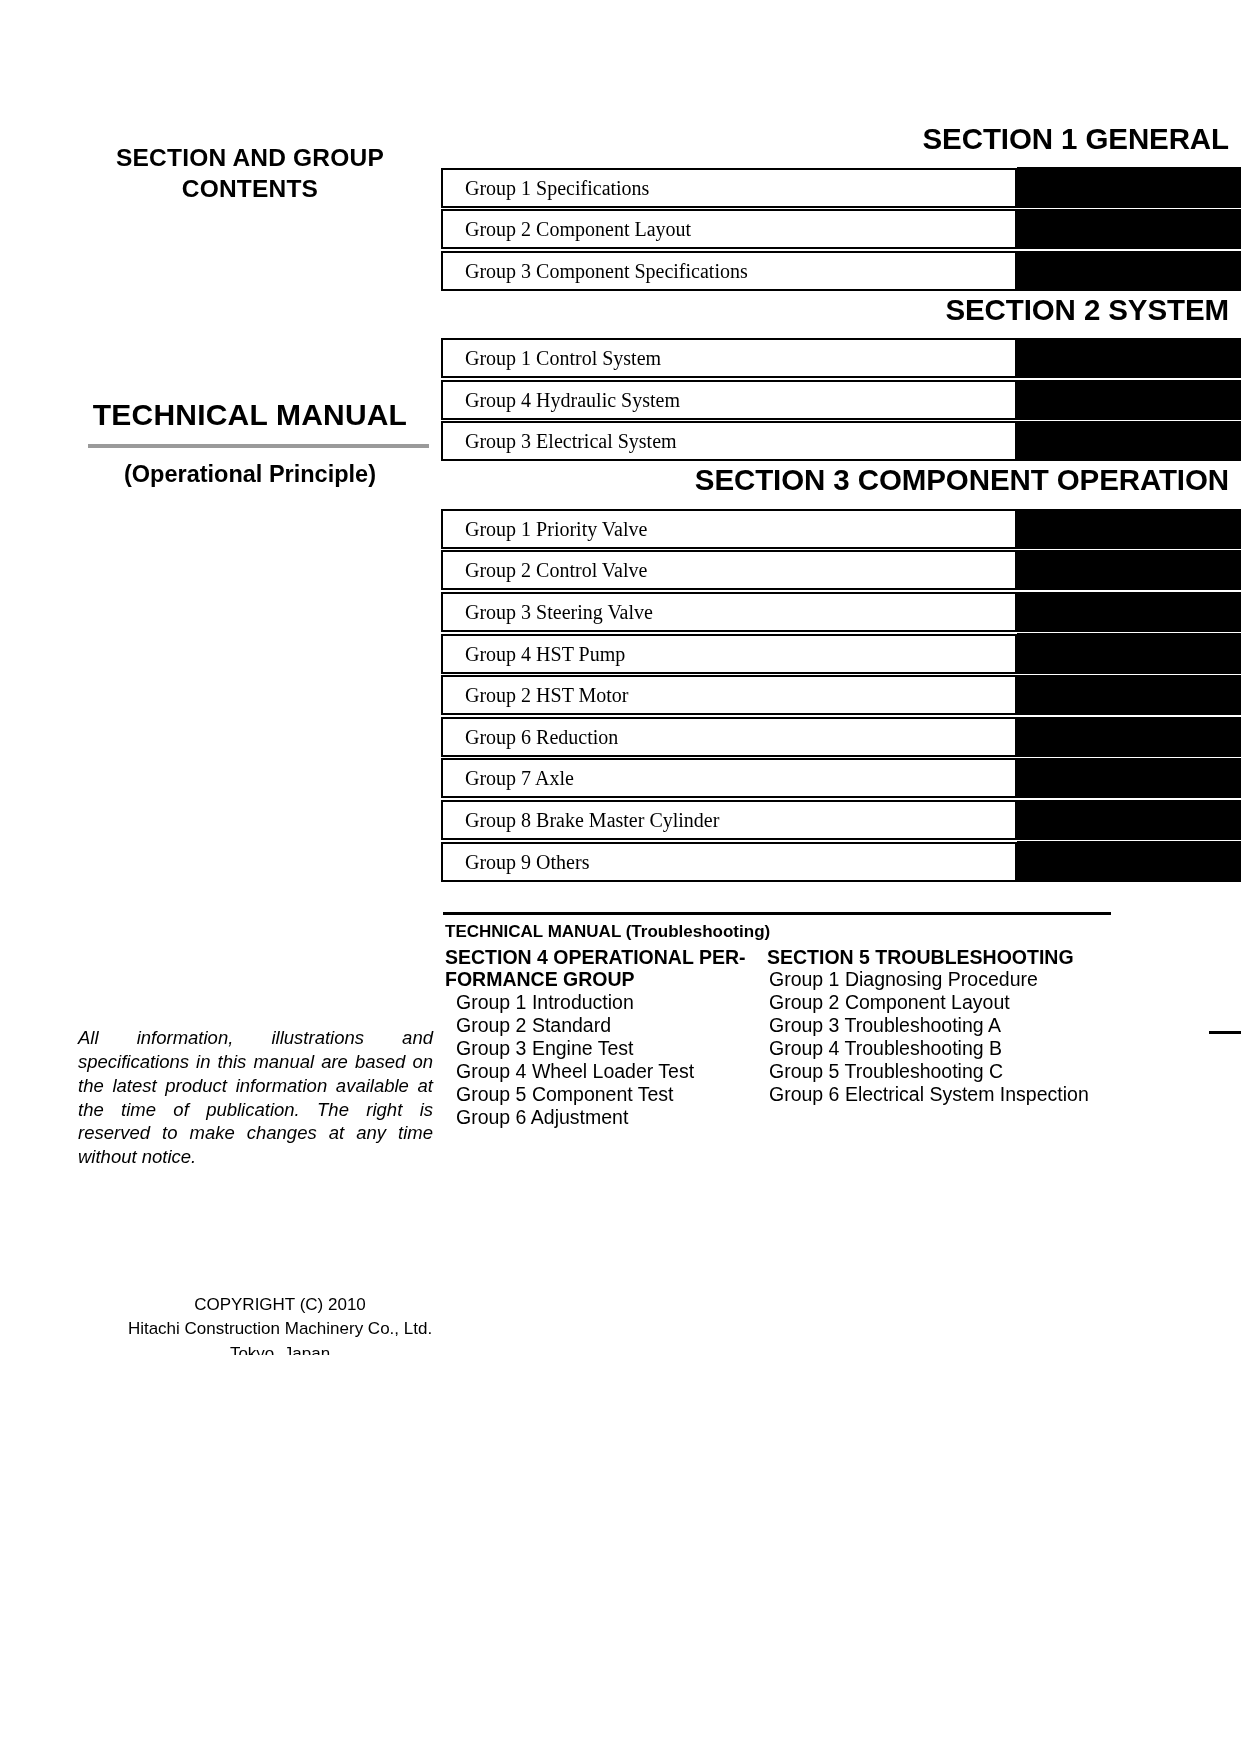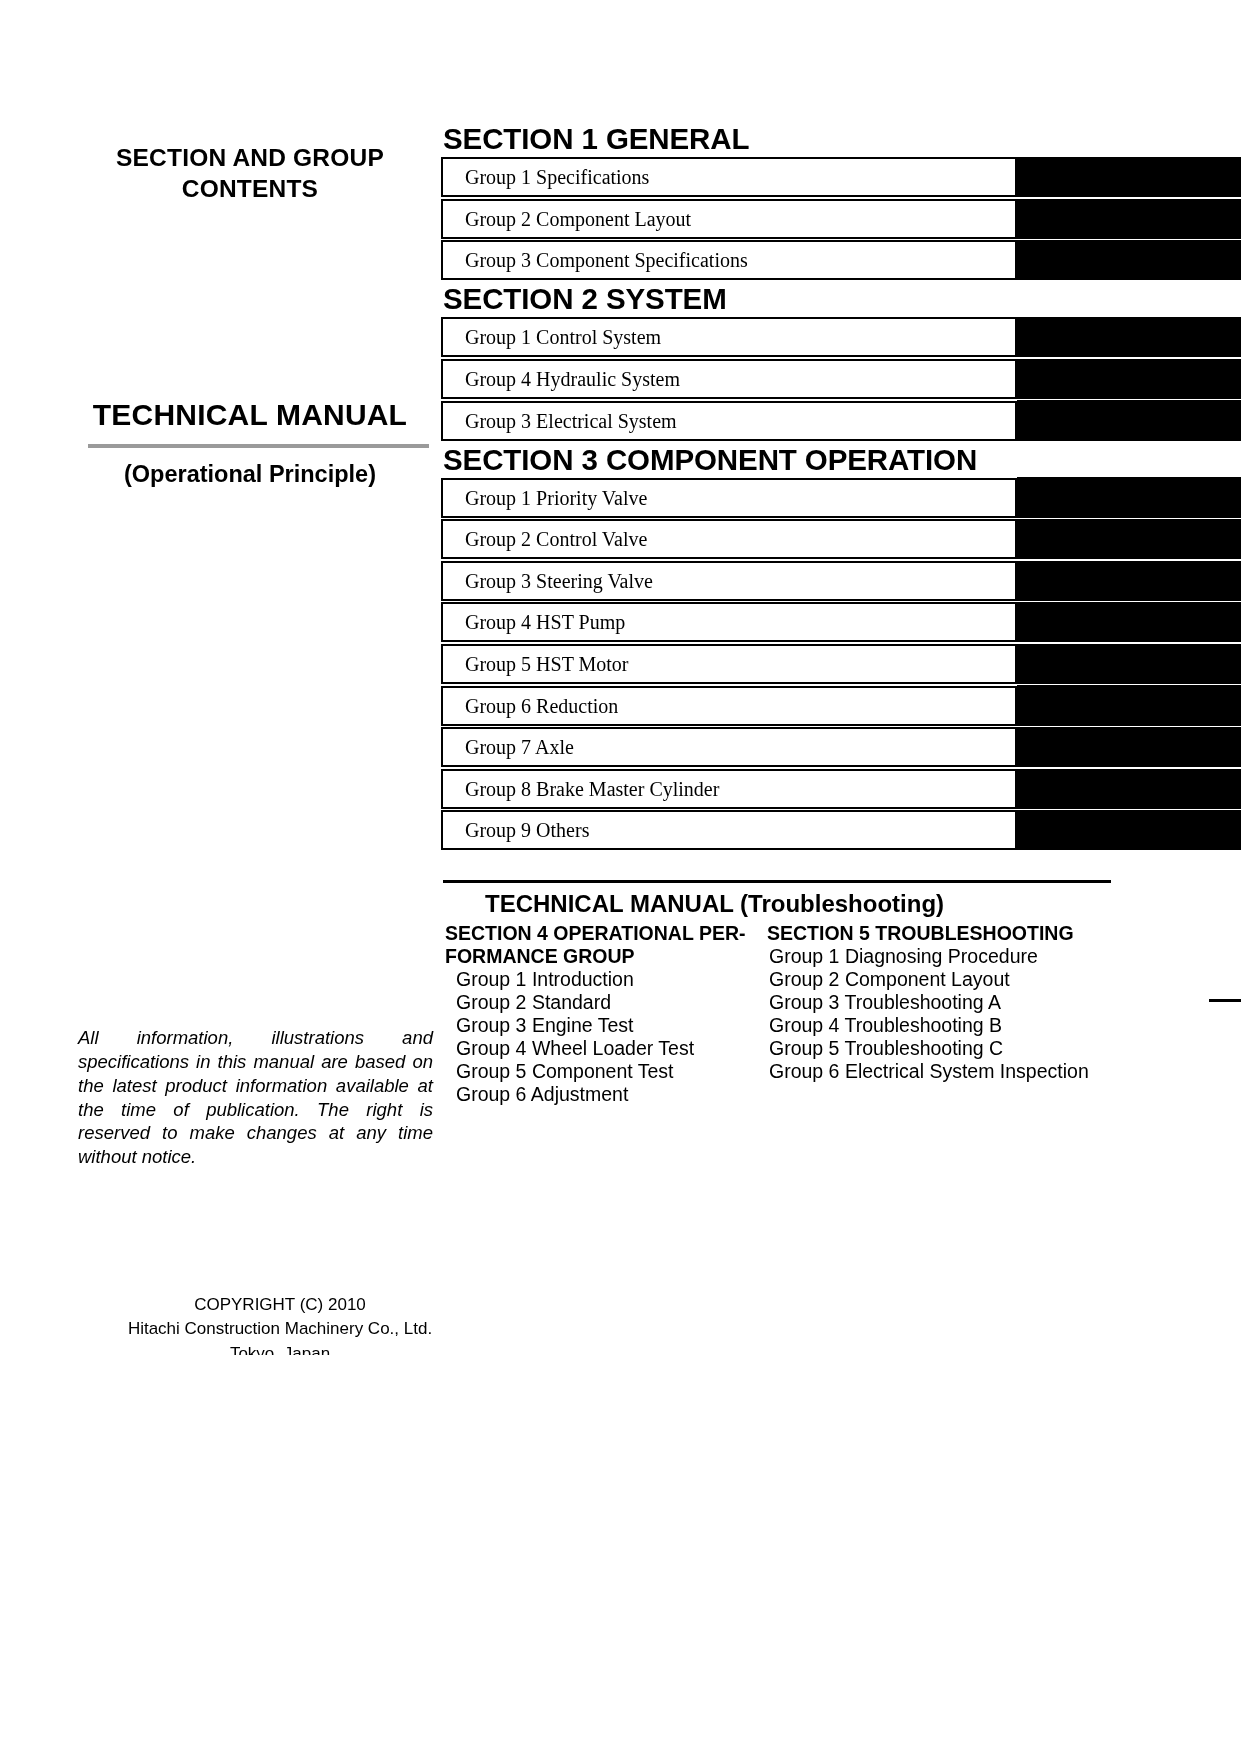--- a/index.html
+++ b/index.html
@@ -101,22 +101,23 @@
     left: 441px;
     top: 0;
     width: 800px;
   }
   .section-head {
     font-size: 29.5px;
     font-weight: bold;
     line-height: 1;
     letter-spacing: -0.1px;
     white-space: nowrap;
-    margin: 0;
+    margin: 12px;
     padding: 0 0 2px 2px;
+    text-align: right;
   }
   .section-head.sec1 { margin-top: 124px; }
   .section-head.sec2 { margin-top: 4px; }
   .section-head.sec3 { margin-top: 4px; }
 
   .group-row {
     position: relative;
     height: 40px;
     border-top: 2.2px solid #000;
     border-bottom: 2.2px solid #000;
@@ -157,25 +158,24 @@
     margin-top: 30px;
     position: relative;
   }
   .ts-rule {
     width: 668px;
     height: 3px;
     background: #000;
     margin-left: 2px;
   }
   .ts-title {
-    font-size: 24px;
+    font-size: 17px;
     font-weight: bold;
     padding: 7px 0 4px 4px;
     white-space: nowrap;
-    margin-left: 40px;
   }
   .ts-cols {
     display: flex;
     padding-left: 4px;
   }
   .ts-col { position: relative; }
   .ts-col-left { width: 322px; }
   .ts-col-right { width: 350px; }
   .ts-col-head {
     font-size: 19.5px;
@@ -296,21 +296,21 @@
         <div class="tab"></div>
       </div>
       <div class="group-row">
         <div class="cell">
           <span class="label">Group 4 HST Pump</span>
         </div>
         <div class="tab"></div>
       </div>
       <div class="group-row">
         <div class="cell">
-          <span class="label">Group 5 HST Motor</span>
+          <span class="label">Group 2 HST Motor</span>
         </div>
         <div class="tab"></div>
       </div>
       <div class="group-row">
         <div class="cell">
           <span class="label">Group 6 Reduction</span>
         </div>
         <div class="tab"></div>
       </div>
       <div class="group-row">

